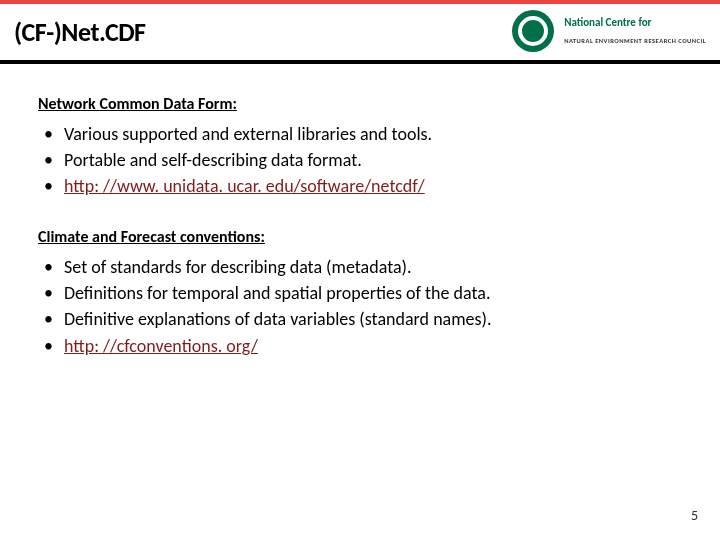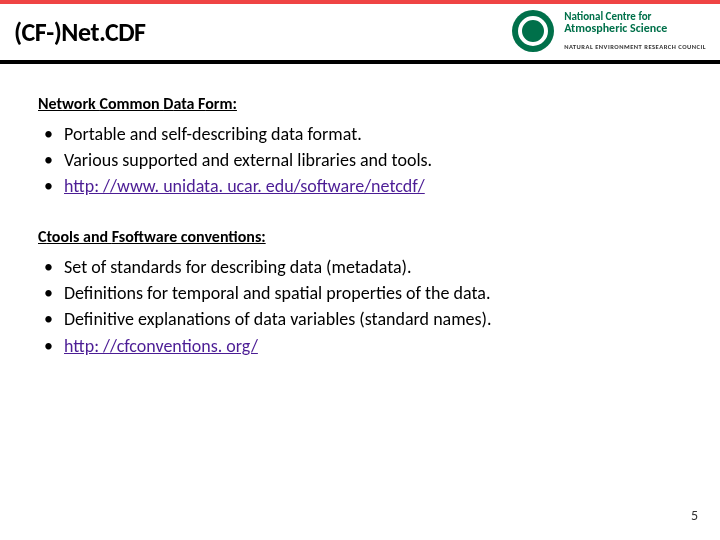--- a/index.html
+++ b/index.html
@@ -85,58 +85,57 @@
   }
   ul.slide-list li::before {
     content: "•";
     position: absolute;
     left: 4px;
     top: 0;
     font-size: 18px;
   }
   .link {
     text-decoration: underline;
-    color: #4c1d95;
+    color: #7f1d1d;
   }
   .page-number {
     position: absolute;
     bottom: 16px;
     right: 22px;
     font-size: 14px;
     color: #333;
   }
 </style>
 </head>
 <body>
 
 <div class="header-bar">
   <div class="header-title">(CF-)Net.CDF</div>
   <div class="logo-block">
     <div class="logo-circle"></div>
     <div class="logo-text">
       <div class="line1">National Centre for</div>
-      <div class="line2">Atmospheric Science</div>
       <div class="line3">NATURAL ENVIRONMENT RESEARCH COUNCIL</div>
     </div>
   </div>
 </div>
 
 <div class="content">
 
   <div class="section-heading acronym-heading">
     <span class="u">Net</span><span>work </span><span class="u">C</span><span>ommon </span><span class="u">D</span><span>ata </span><span class="u">F</span><span>orm:</span>
   </div>
   <ul class="slide-list">
+    <li>Various supported and external libraries and tools.</li>
     <li>Portable and self-describing data format.</li>
-    <li>Various supported and external libraries and tools.</li>
     <li><span class="link">http: //www. unidata. ucar. edu/software/netcdf/</span></li>
   </ul>
 
   <div class="section-heading acronym-heading">
-    <span class="u">C</span><span>tools and </span><span class="u">F</span><span>software conventions:</span>
+    <span class="u">C</span><span>limate and </span><span class="u">F</span><span>orecast conventions:</span>
   </div>
   <ul class="slide-list">
     <li>Set of standards for describing data (metadata).</li>
     <li>Definitions for temporal and spatial properties of the data.</li>
     <li>Definitive explanations of data variables (standard names).</li>
     <li><span class="link">http: //cfconventions. org/</span></li>
   </ul>
 
 </div>
 

